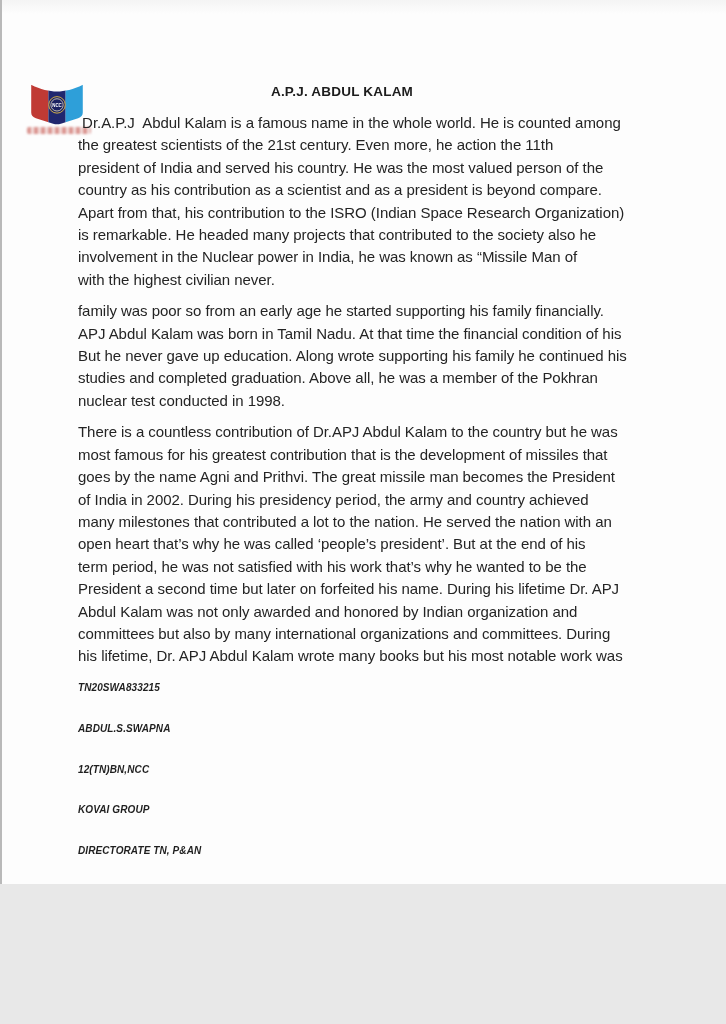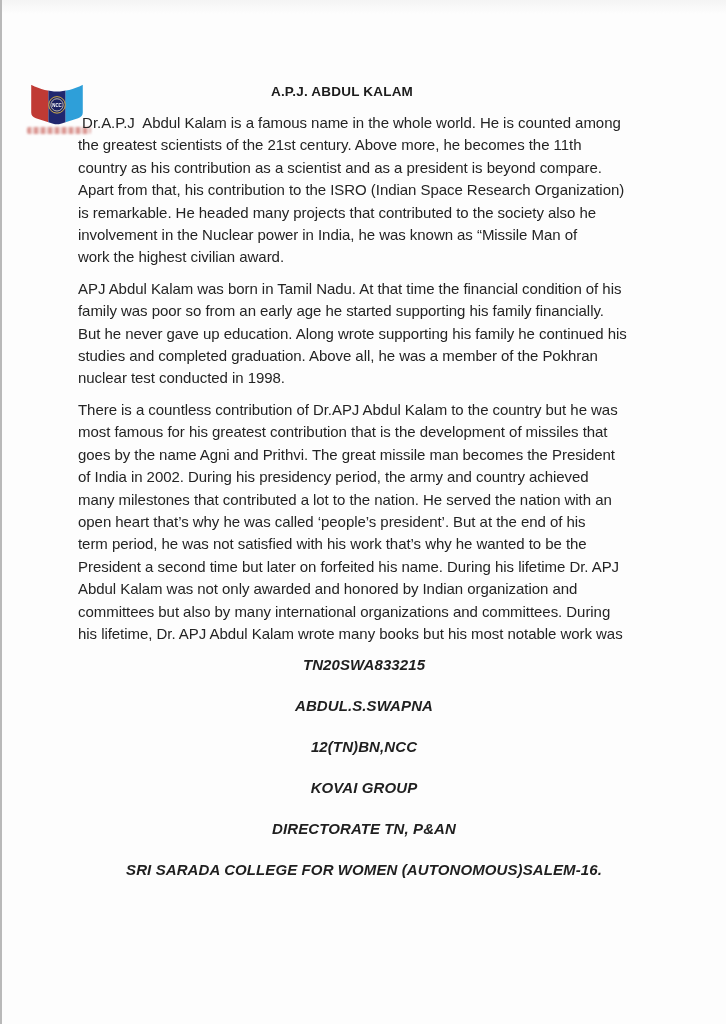--- a/index.html
+++ b/index.html
@@ -1,18 +1,18 @@
 <!DOCTYPE html>
 <html><head>
 <meta charset="utf-8">
 <style>
   html,body { margin:0; padding:0; background:#e8e8e8; }
   .page {
     position:relative;
-    width:726px; height:1024px;
+    width:726px; height:884px;
     margin:0 auto;
     background:linear-gradient(180deg,#f4f4f4 0px,#fdfdfd 14px,#fdfdfd 100%);
     overflow:hidden;
     font-family:"Liberation Sans", sans-serif;
     color:#262626;
   }
   .left-edge {
     position:absolute; left:0; top:0; width:2px; height:100%;
     background:#b9b9b9;
   }
@@ -33,23 +33,23 @@
   .content {
     position:absolute; top:112px; left:78px; width:572px;
   }
   .paragraph { margin:0 0 9px 0; }
   .line {
     font-size:15px; line-height:22.4px; letter-spacing:-0.05px;
     white-space:pre; color:#242424;
   }
   .signature { margin-top:6px; }
   .sig-line {
-    font-size:15px; line-height:22.4px; margin-bottom:18.5px;
+    font-size:10px; line-height:22.4px; margin-bottom:18.5px;
     font-style:italic; font-weight:bold; color:#1f1f1f;
-    letter-spacing:.1px; white-space:pre;text-align:center;
+    letter-spacing:.1px; white-space:pre;
   }
 </style>
 </head>
 <body>
 
 <div class="page">
   <div class="left-edge"></div>
 
   <svg class="logo" viewBox="0 0 58 50" xmlns="http://www.w3.org/2000/svg" aria-hidden="true">
     <defs>
@@ -67,30 +67,31 @@
     <text x="29" y="30" text-anchor="middle" font-size="4.6" font-weight="bold" fill="#ffffff" font-family="Liberation Sans, sans-serif">NCC</text>
   </svg>
   <div class="motto"></div>
 
   <div class="doc-title">A.P.J. ABDUL KALAM</div>
 
   <div class="content">
     <div id="paragraphs">
         <div class="paragraph">
           <div class="line"> Dr.A.P.J  Abdul Kalam is a famous name in the whole world. He is counted among</div>
-          <div class="line">the greatest scientists of the 21st century. Above more, he becomes the 11th</div>
+          <div class="line">the greatest scientists of the 21st century. Even more, he action the 11th</div>
+          <div class="line">president of India and served his country. He was the most valued person of the</div>
           <div class="line">country as his contribution as a scientist and as a president is beyond compare.</div>
           <div class="line">Apart from that, his contribution to the ISRO (Indian Space Research Organization)</div>
           <div class="line">is remarkable. He headed many projects that contributed to the society also he</div>
           <div class="line">involvement in the Nuclear power in India, he was known as “Missile Man of</div>
-          <div class="line">work the highest civilian award.</div>
+          <div class="line">with the highest civilian never.</div>
         </div>
         <div class="paragraph">
+          <div class="line">family was poor so from an early age he started supporting his family financially.</div>
           <div class="line">APJ Abdul Kalam was born in Tamil Nadu. At that time the financial condition of his</div>
-          <div class="line">family was poor so from an early age he started supporting his family financially.</div>
           <div class="line">But he never gave up education. Along wrote supporting his family he continued his</div>
           <div class="line">studies and completed graduation. Above all, he was a member of the Pokhran</div>
           <div class="line">nuclear test conducted in 1998.</div>
         </div>
         <div class="paragraph">
           <div class="line">There is a countless contribution of Dr.APJ Abdul Kalam to the country but he was</div>
           <div class="line">most famous for his greatest contribution that is the development of missiles that</div>
           <div class="line">goes by the name Agni and Prithvi. The great missile man becomes the President</div>
           <div class="line">of India in 2002. During his presidency period, the army and country achieved</div>
           <div class="line">many milestones that contributed a lot to the nation. He served the nation with an</div>

